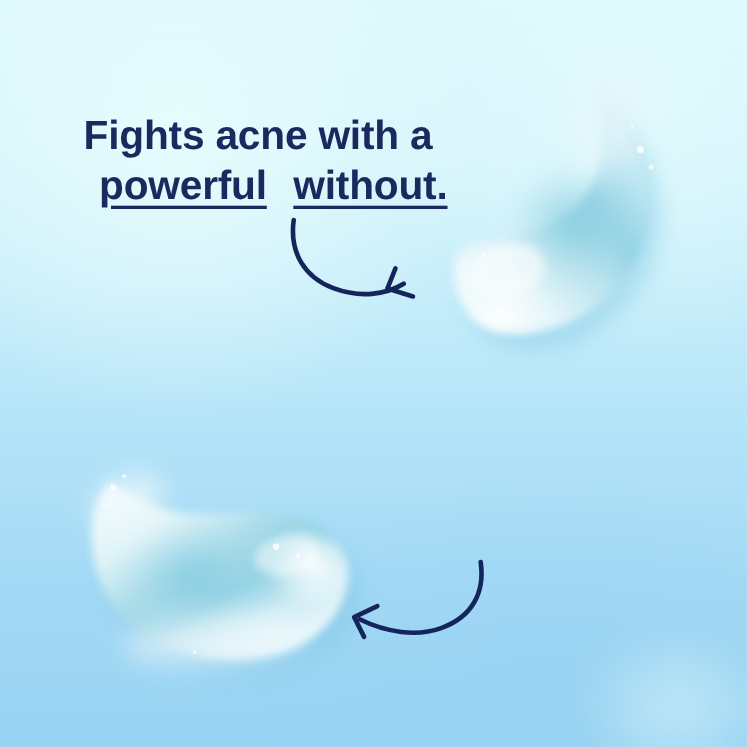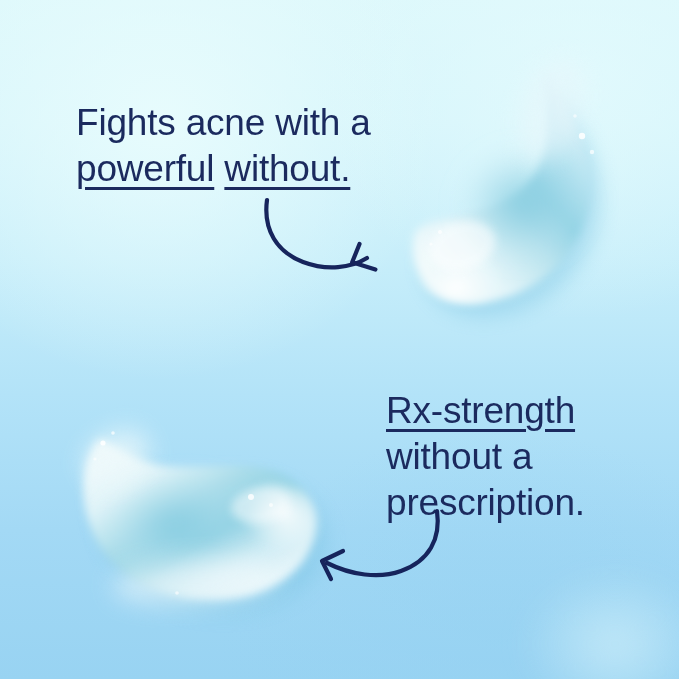--- a/index.html
+++ b/index.html
@@ -50,28 +50,29 @@
 
   .blob-wrap svg { display: block; overflow: visible; }
 
   
   .headline {
     position: absolute;
     color: #1b2a5e;
     font-size: 37px;
     line-height: 46px;
     letter-spacing: -0.2px;
-    font-weight: 400;
+    font-weight: 700;
     white-space: nowrap;
   }
   .headline .line { display: block; }
   .headline .u {
     text-decoration: underline;
     text-decoration-thickness: 2.5px;
     text-underline-offset: 6px;
+    margin-left: 14px;
   }
 
   #headline-top  { left: 76px;  top: 100px; }
   #headline-bottom {
     left: 386px; top: 388px;
     text-align: left;
   }
 
   
   .arrow { position: absolute; }
@@ -198,25 +199,20 @@
       <circle cx="216" cy="100" r="2.0" fill="#ffffff" opacity="0.65"></circle>
       <circle cx="122" cy="188" r="1.8" fill="#ffffff" opacity="0.6"></circle>
     </svg>
   </div>
 
   <div class="headline" id="headline-top">
     <span class="line">Fights acne with a</span>
     <span class="line"><span class="u">powerful</span><span> </span><span class="u">without.</span></span>
   </div>
 
-  <div class="headline" id="headline-bottom">
-    <span class="line u">Rx-strength</span>
-    <span class="line">without a</span>
-    <span class="line">prescription.</span>
-  </div>
 
   <div class="arrow" id="arrow-top" style="left:255px; top:192px;">
     <svg width="130" height="90" viewBox="0 0 130 90">
       <path d="M12,8 C8,38 22,60 48,70 C72,79 96,76 112,66" fill="none" stroke="#16245c" stroke-width="4.2" stroke-linecap="round"></path>
       <path d="M92,54 L115,62 L107,80" fill="none" stroke="#16245c" stroke-width="4.2" stroke-linecap="round" stroke-linejoin="round" transform="rotate(178 106 66)"></path>
     </svg>
   </div>
 
   <div class="arrow" id="arrow-bottom" style="left:305px; top:505px;">
     <svg width="145" height="90" viewBox="0 0 145 90">

